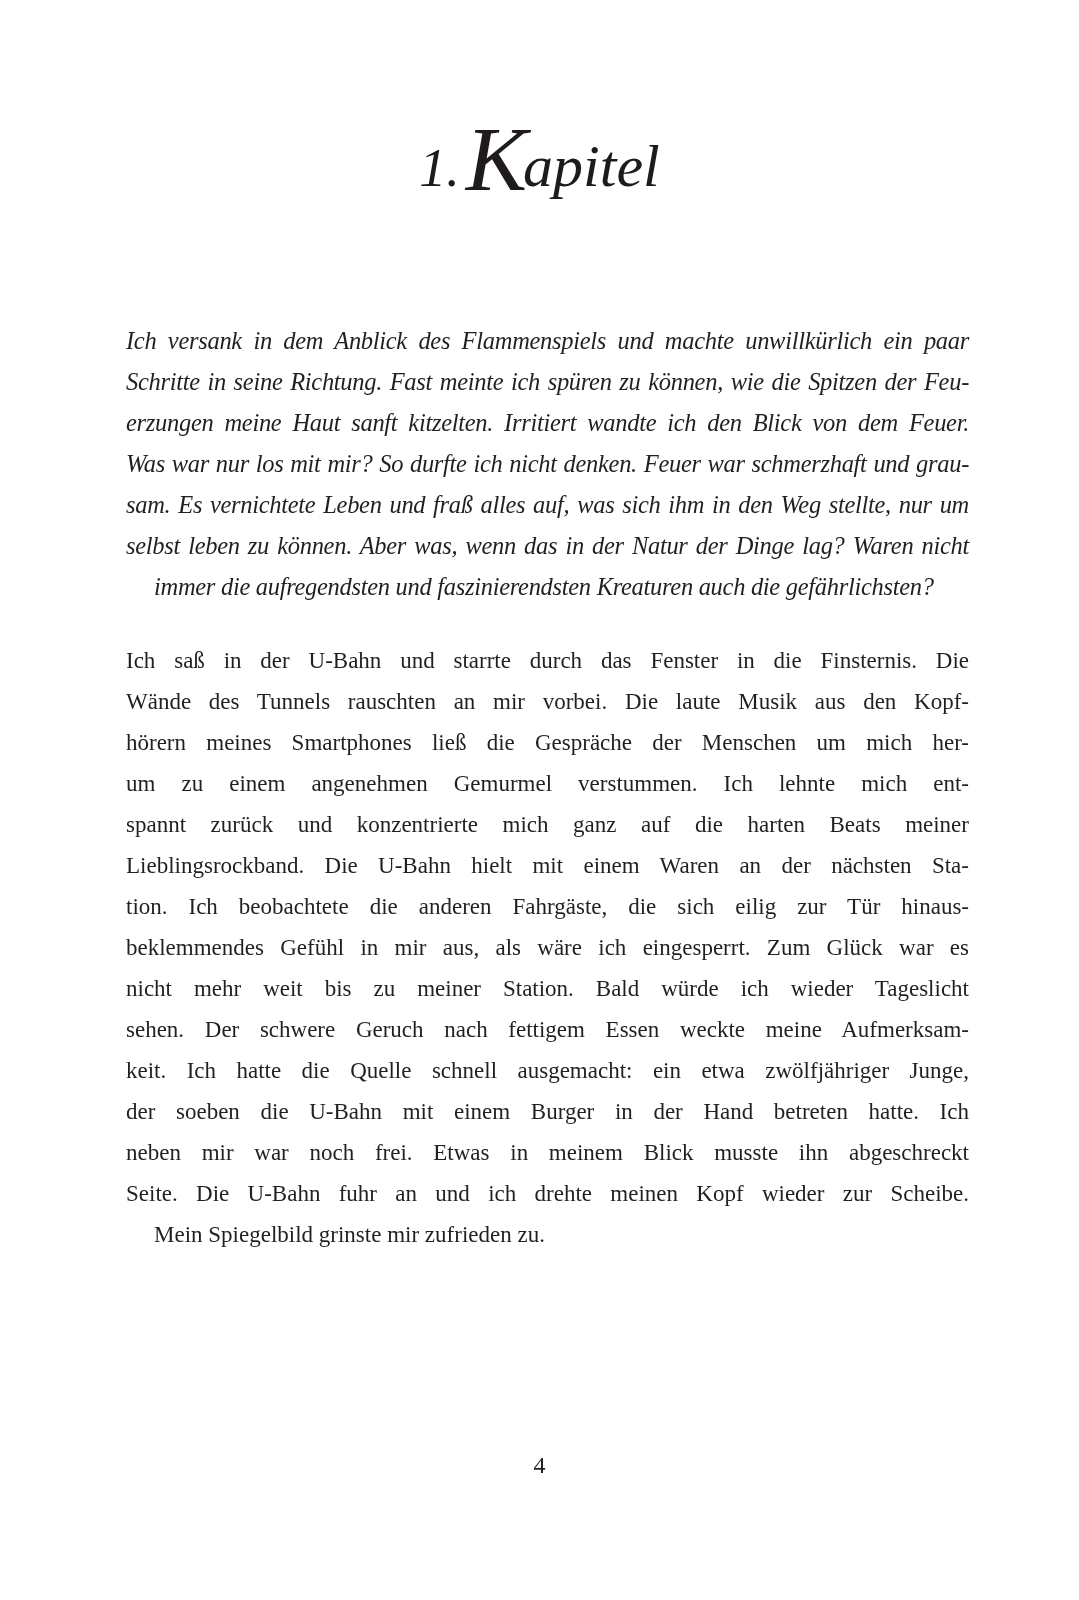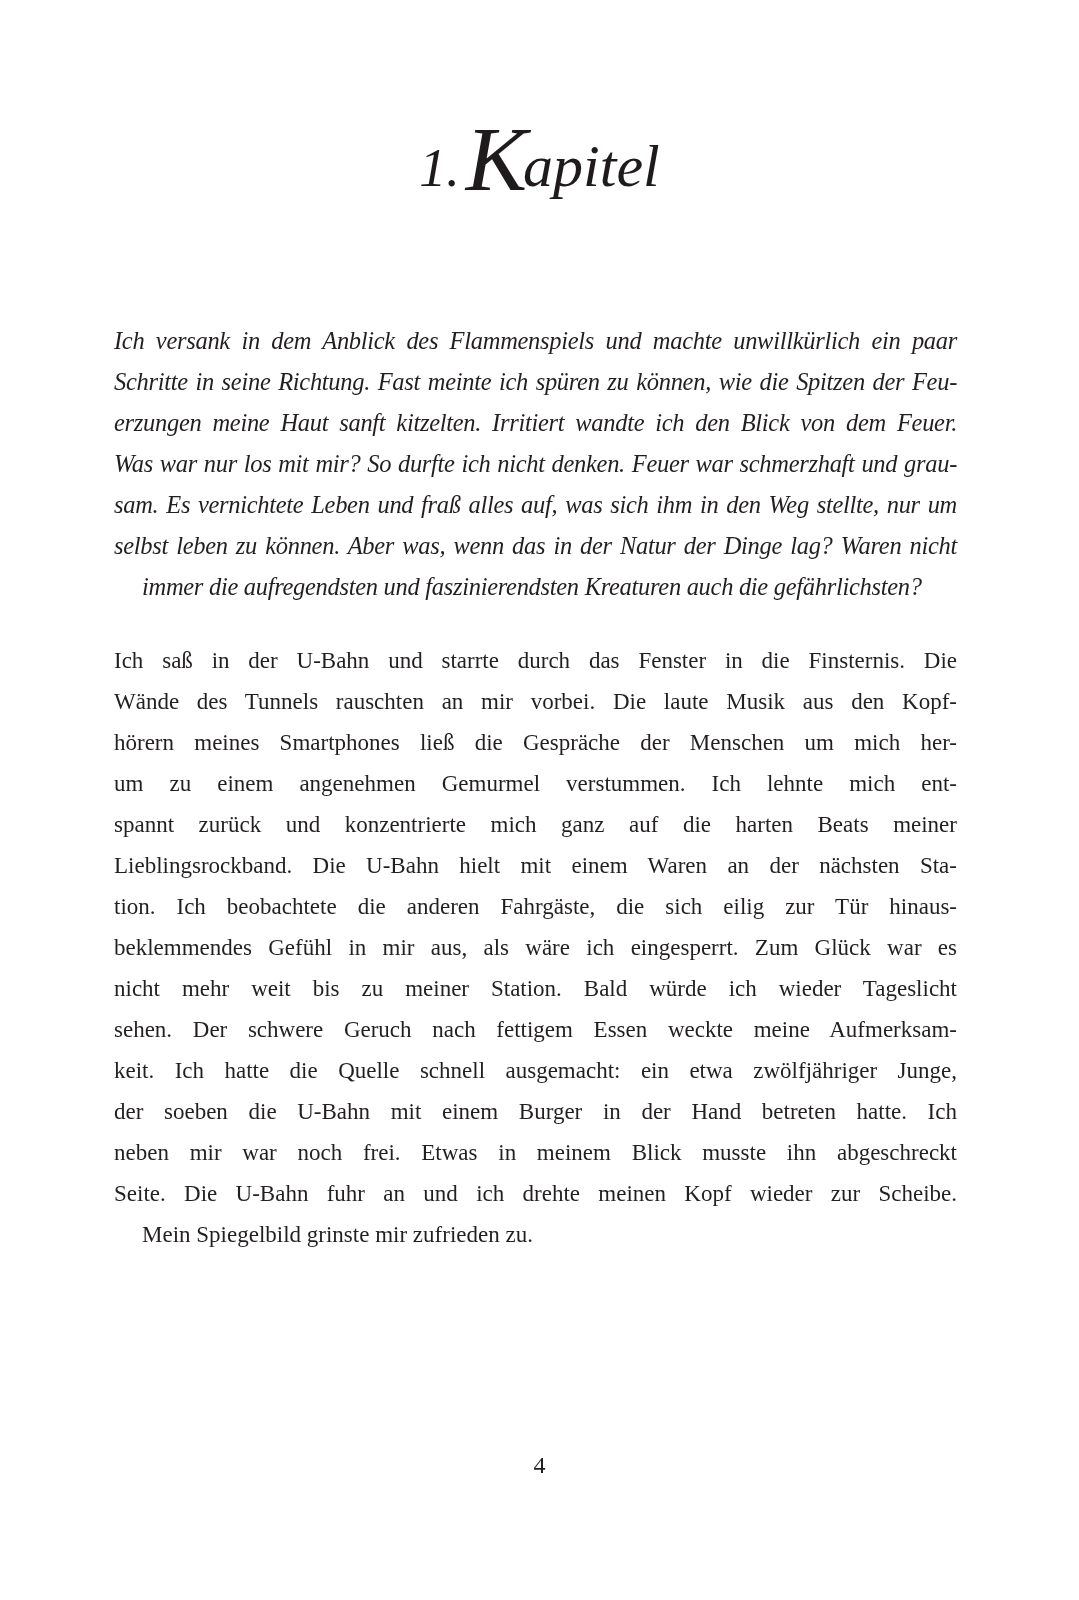--- a/index.html
+++ b/index.html
@@ -43,21 +43,21 @@
     display: inline-block;
     transform: translateY(4px);
     margin-right: -4px;
   }
   .chapter-title .rest {
     font-style: italic;
     font-size: 60px;
   }
   .body-text {
     position: absolute;
-    left: 114px;
+    left: 126px;
     width: 843px;
   }
   .line {
     display: block;
     height: 41px;
     line-height: 41px;
     font-size: 25px;
     text-align: justify;
     text-align-last: justify;
     white-space: nowrap;

